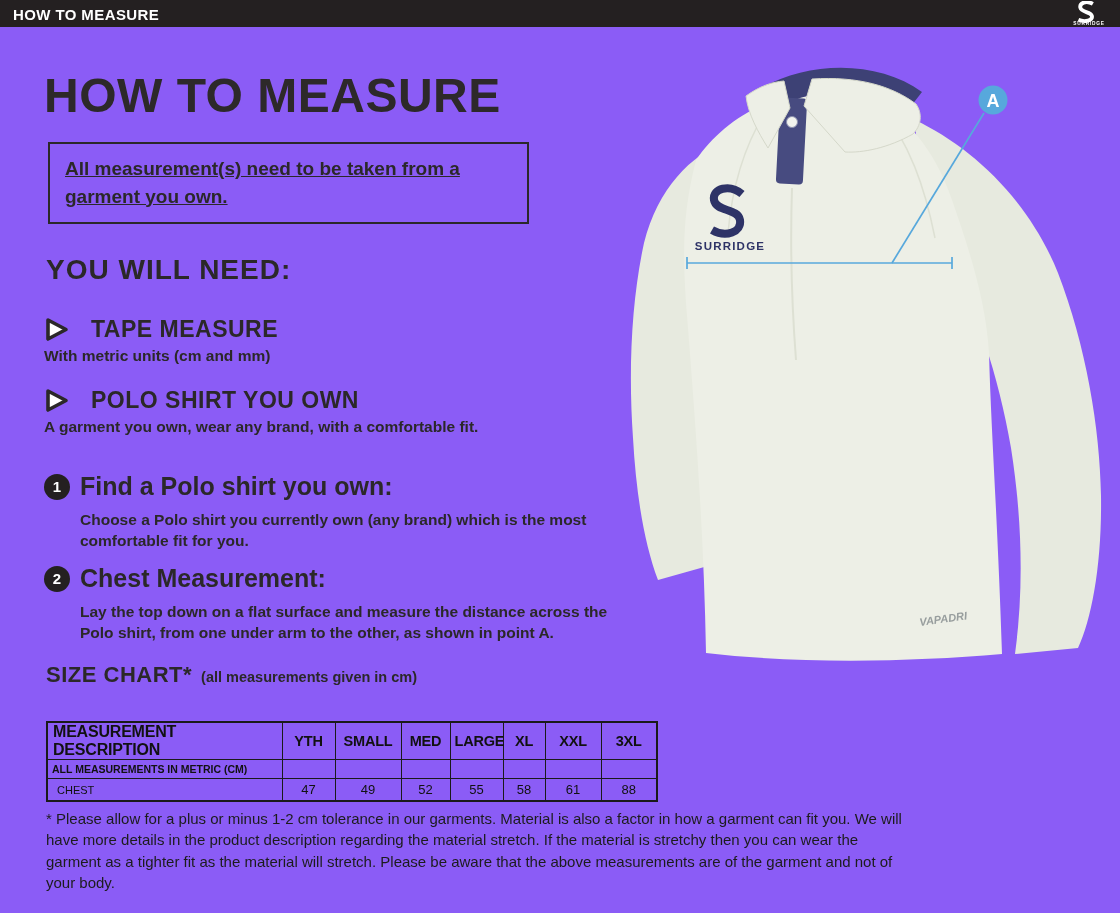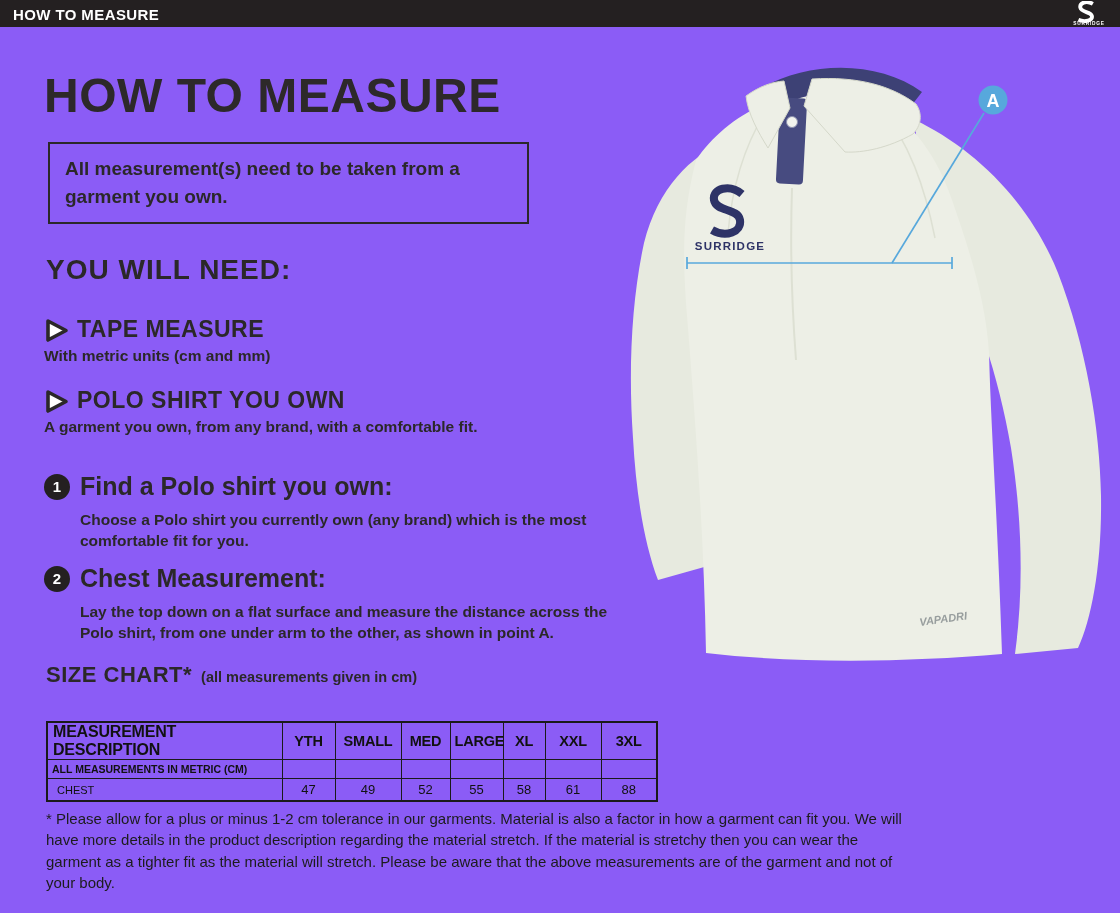--- a/index.html
+++ b/index.html
@@ -9,25 +9,25 @@
   
   .topbar{position:absolute;top:0;left:0;width:1120px;height:27px;background:#242021;}
   .topbar-title{position:absolute;left:13px;top:50%;transform:translateY(-50%);
       color:#ffffff;font-size:15px;font-weight:700;letter-spacing:.4px;white-space:nowrap;}
   .topbar-logo{position:absolute;right:8px;top:1px;width:46px;height:25px;}
 
   
   .h1{position:absolute;left:44px;top:68px;font-size:48px;font-weight:700;
       letter-spacing:.5px;color:#2d292a;white-space:nowrap;}
   .note-box{position:absolute;left:48px;top:142px;width:481px;height:82px;box-sizing:border-box;
-      border:2.5px solid #2b2829;padding:11px 15px;font-size:19px;font-weight:700;line-height:1.45;}
+      border:2.5px solid #2b2829;padding:11px 15px;font-size:19px;font-weight:700;line-height:1.45;text-decoration:underline;}
   .ywn-heading{position:absolute;left:46px;top:254px;font-size:28px;font-weight:700;letter-spacing:1px;}
 
   .need-item{position:absolute;left:44px;}
-  .need-row{display:flex;align-items:flex-end;gap:8px;}
+  .need-row{display:flex;align-items:center;gap:22px;}
   .need-title{font-size:23px;font-weight:700;letter-spacing:.5px;white-space:nowrap;}
   .need-desc{font-size:15.5px;font-weight:700;margin-top:4px;}
   .tri-icon{width:25px;height:25px;flex:0 0 auto;}
 
   .step{position:absolute;left:44px;}
   .step-row{display:flex;align-items:center;gap:10px;}
   .step-badge{width:26px;height:26px;border-radius:50%;background:#242021;color:#fff;
       display:flex;align-items:center;justify-content:center;font-size:15px;font-weight:700;flex:0 0 auto;}
   .step-title{font-size:25px;font-weight:700;white-space:nowrap;}
   .step-desc{font-size:15.5px;font-weight:700;line-height:1.38;margin-top:8px;max-width:560px;margin-left:36px;}
@@ -80,21 +80,21 @@
     <div class="need-desc">With metric units (cm and mm)</div>
   </div>
 
   <div class="need-item" style="top:387px;">
     <div class="need-row">
       <svg class="tri-icon" viewBox="0 0 25 25">
         <polygon points="4,3 22,12.5 4,22" fill="#ffffff" stroke="#2b2829" stroke-width="3.6" stroke-linejoin="round"></polygon>
       </svg>
       <span class="need-title">POLO SHIRT YOU OWN</span>
     </div>
-    <div class="need-desc">A garment you own, from any brand, with a comfortable fit.</div>
+    <div class="need-desc">A garment you own, wear any brand, with a comfortable fit.</div>
   </div>
 
   <div class="step" style="top:472px;">
     <div class="step-row">
       <span class="step-badge">1</span>
       <span class="step-title">Find a Polo shirt you own:</span>
     </div>
     <div class="step-desc">Choose a Polo shirt you currently own (any brand) which is the most comfortable fit for you.</div>
   </div>
 

